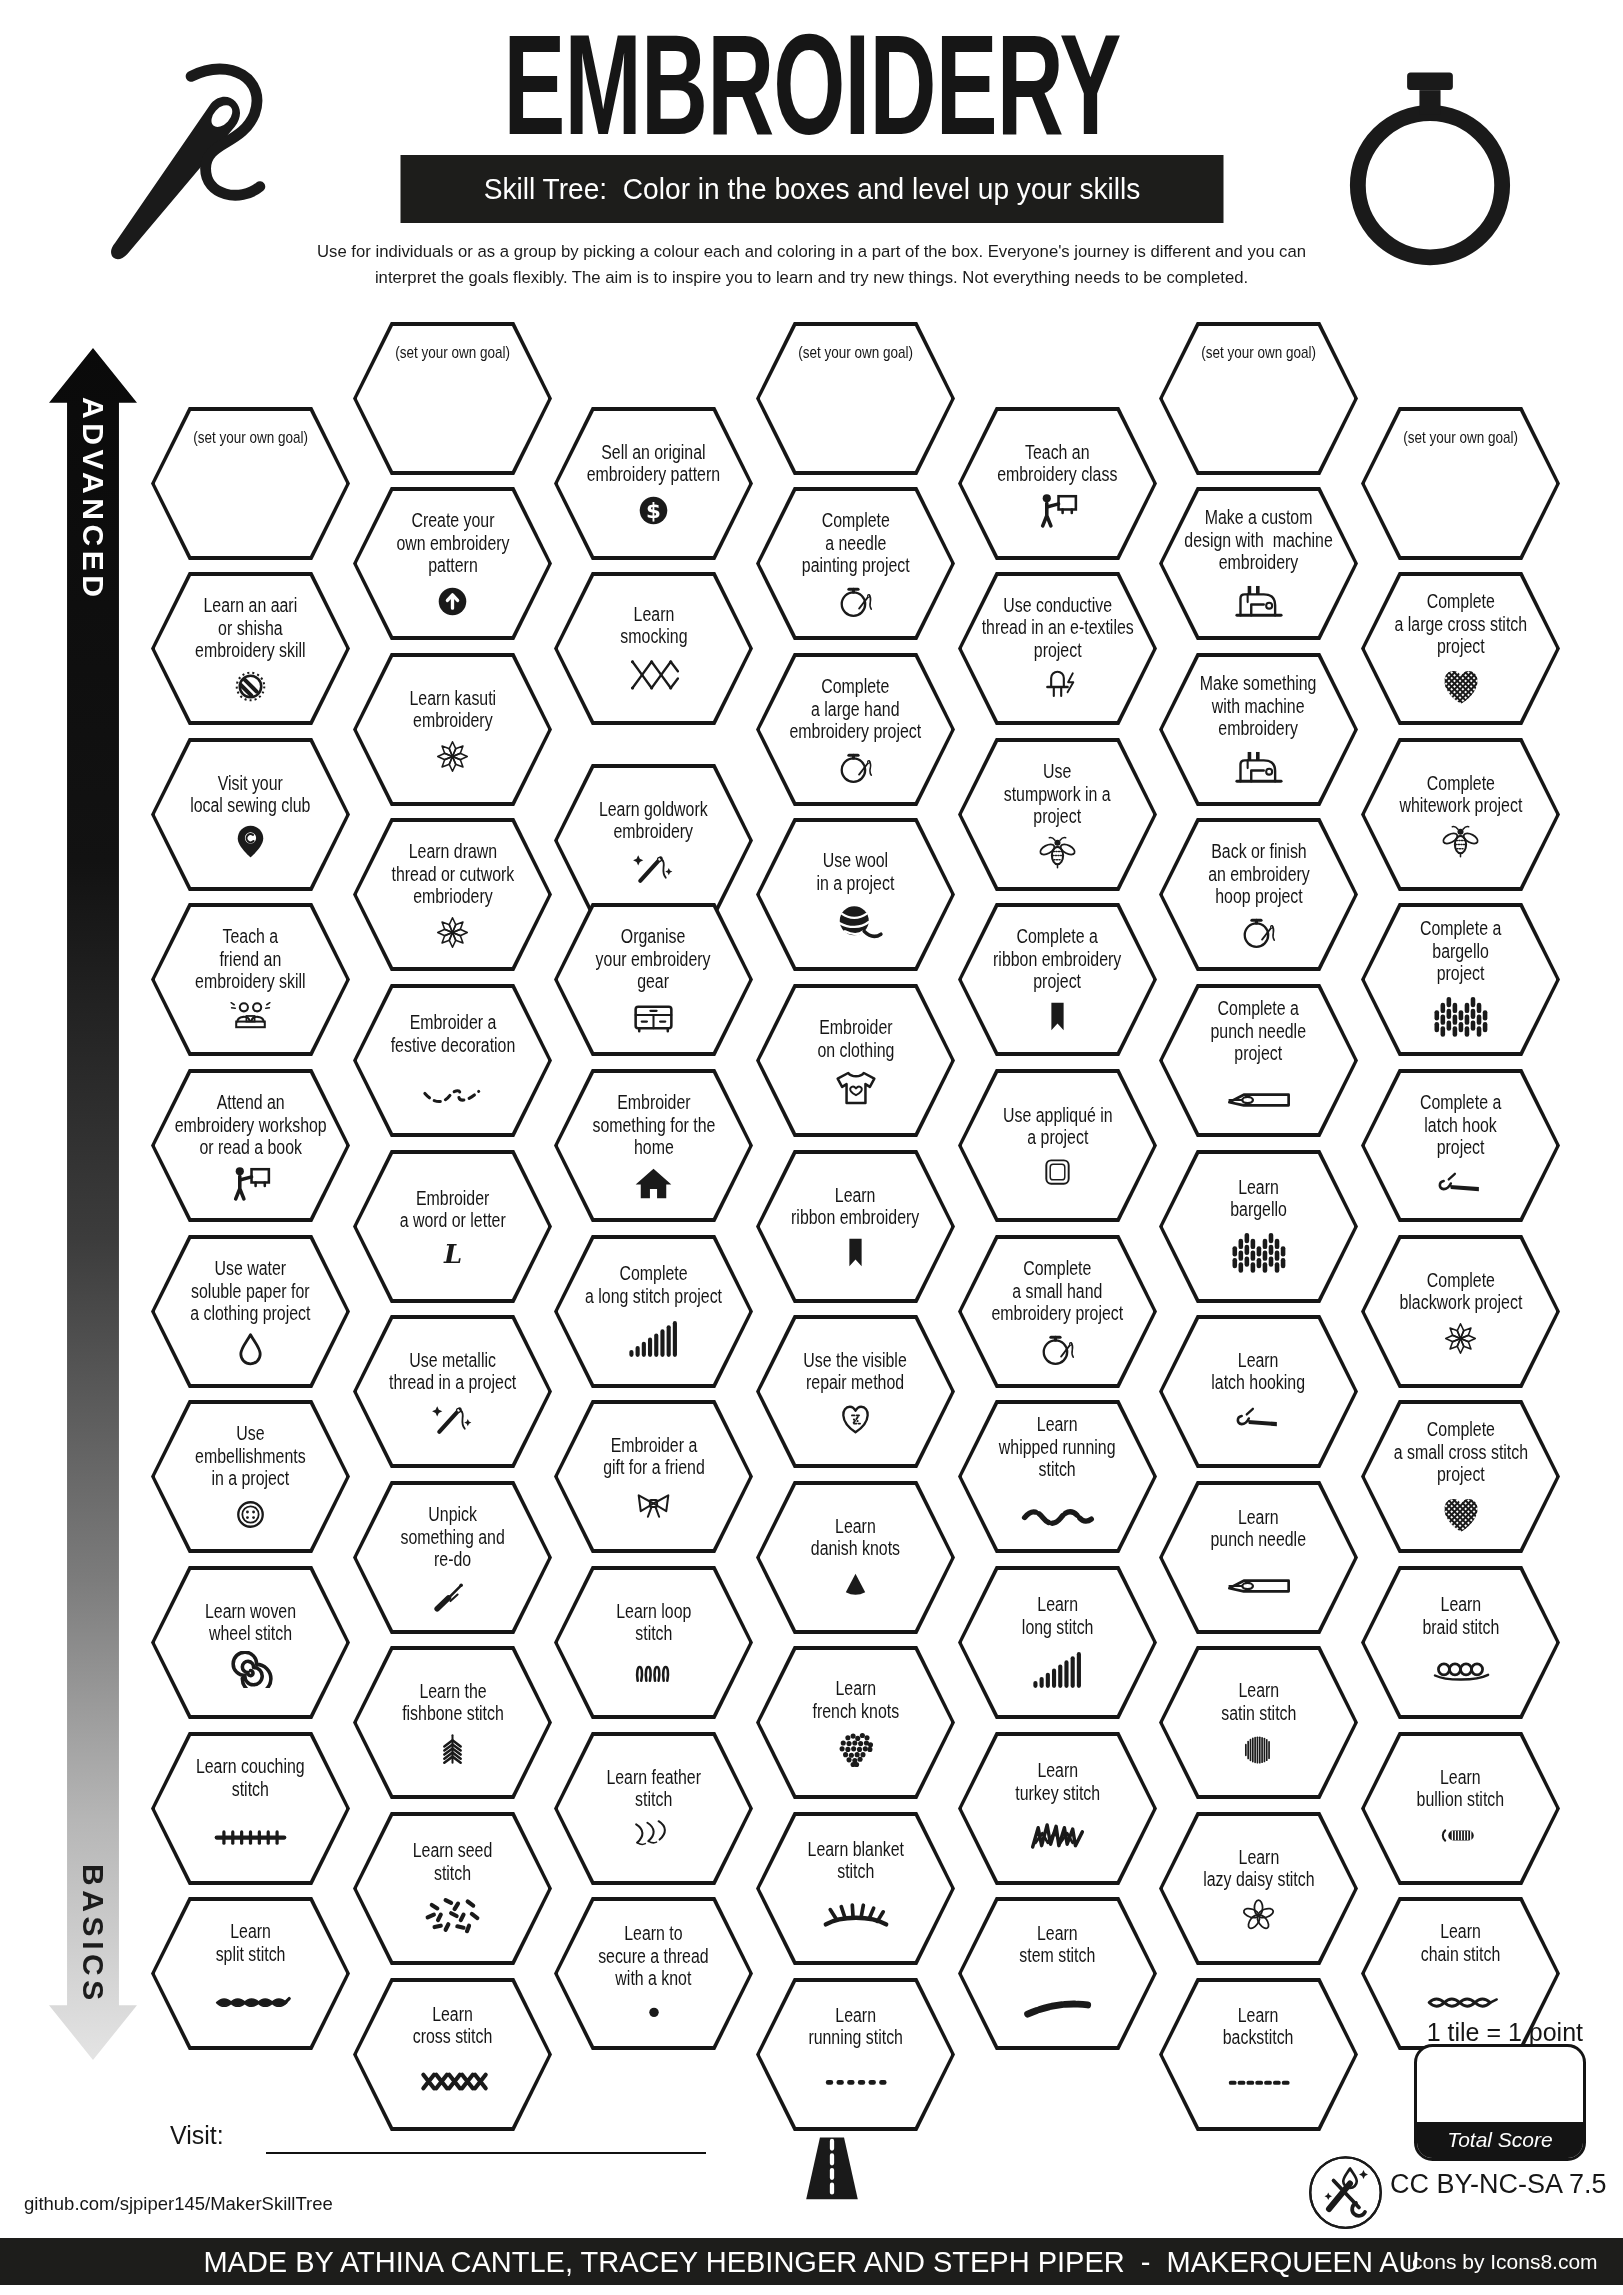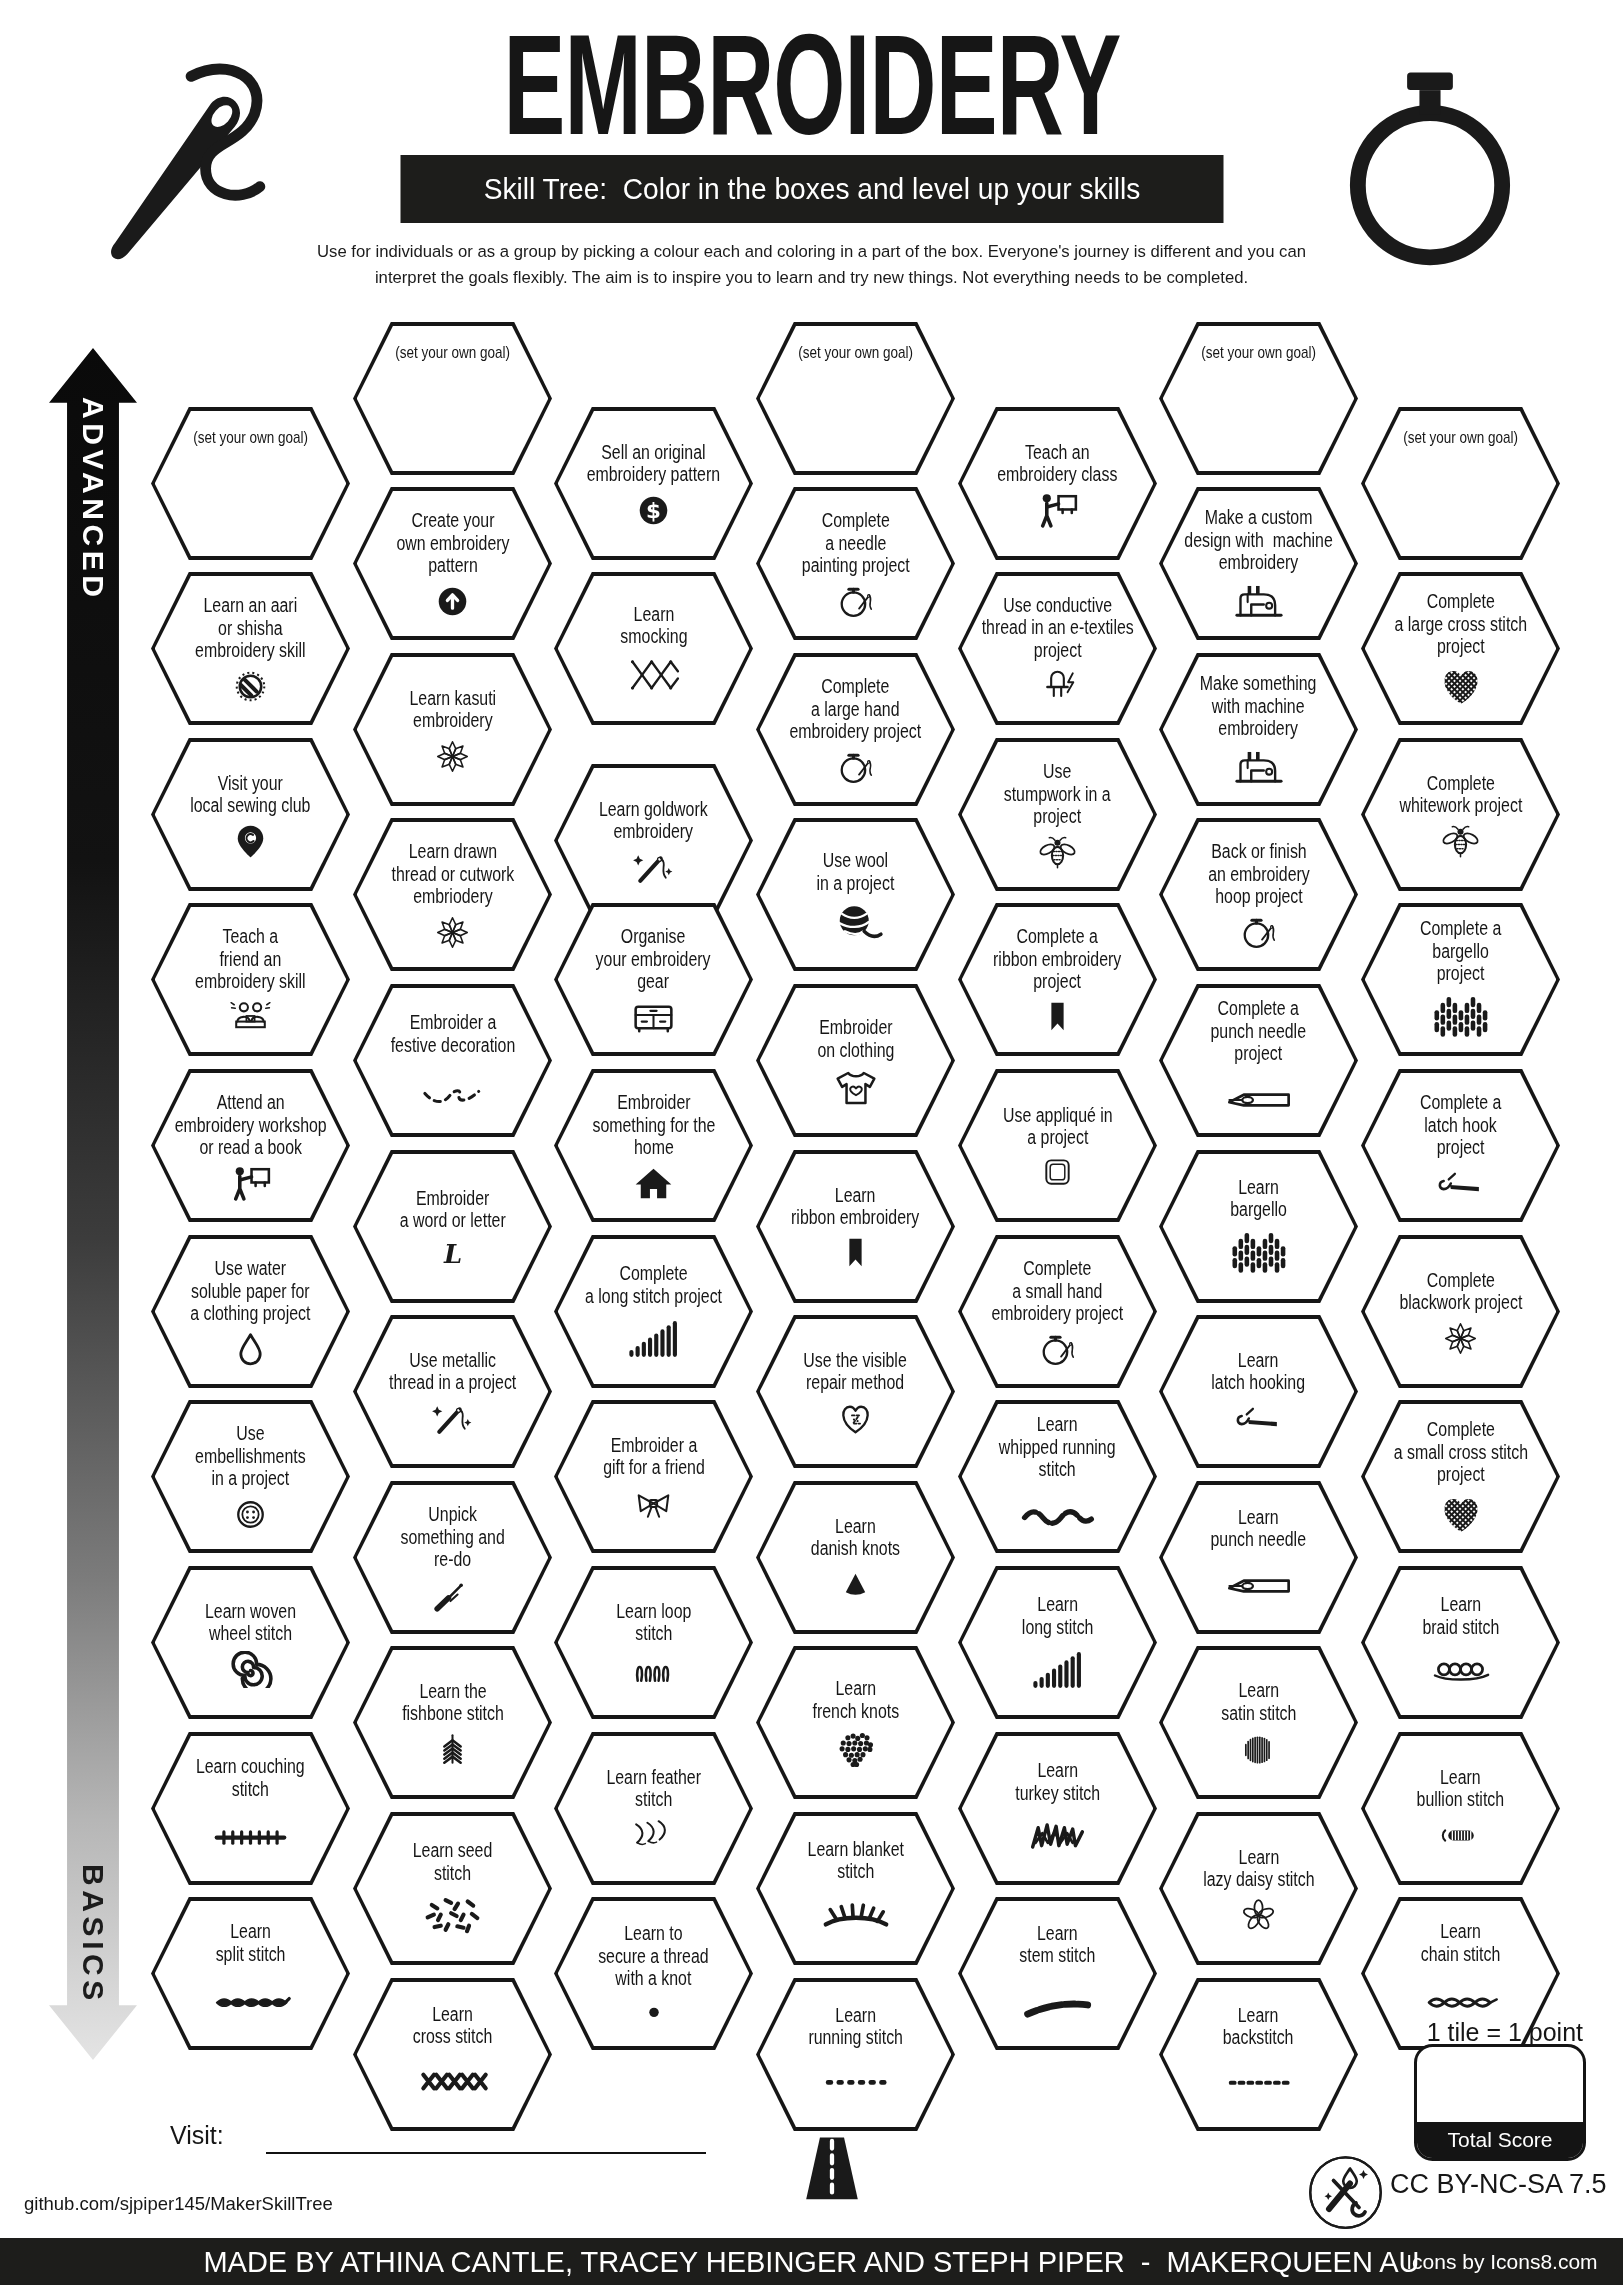--- a/index.html
+++ b/index.html
@@ -36,21 +36,21 @@
                justify-content:center;text-align:center;padding:11px 14px 8.3px;box-sizing:border-box;}
   .hex-label{white-space:pre;transform:scaleX(.82);font-size:19.4px;line-height:1.16;color:#161616;}
   .hex-icon{margin-top:6.5px;display:flex;align-items:center;justify-content:center;}
   .hex.goal .hex-content{justify-content:flex-start;padding-top:22px;}
   .hex.goal .hex-label{font-size:15.7px;transform:scaleX(.86);}
   
   .score-note{position:absolute;right:40px;top:2018px;font-size:25px;}
   .score-box{position:absolute;left:1414px;top:2044px;width:172px;height:117px;border:3.2px solid #141414;
              border-radius:18.5px;overflow:hidden;background:#fff;box-sizing:border-box;}
   .score-strip{position:absolute;bottom:0;left:0;right:0;height:36px;background:#141414;color:#fff;
-               display:flex;align-items:center;justify-content:center;font-size:21px;}
+               display:flex;align-items:center;justify-content:center;font-size:21px;font-style:italic;}
   .score-blank{position:absolute;top:0;left:0;right:0;bottom:36px;}
   
   .name-label{position:absolute;left:170px;top:2121px;font-size:25px;}
   .name-line{position:absolute;left:266px;top:2152px;width:440px;border-top:2.3px solid #111;}
   .repo{position:absolute;left:24px;top:2193px;font-size:18.5px;}
   .road-art{position:absolute;left:789px;top:2134px;width:86px;height:69px;}
   .footer-bar{position:absolute;left:0;right:0;top:2238px;height:47px;background:#1d1d1b;}
   .footer-credit{position:absolute;left:50%;top:50%;transform:translate(-50%,-50%);
                  color:#fff;font-size:29px;font-weight:500;white-space:pre;}
   .footer-icons{position:absolute;right:25.4px;top:50%;transform:translateY(-50%);color:#fff;font-size:21px;}

